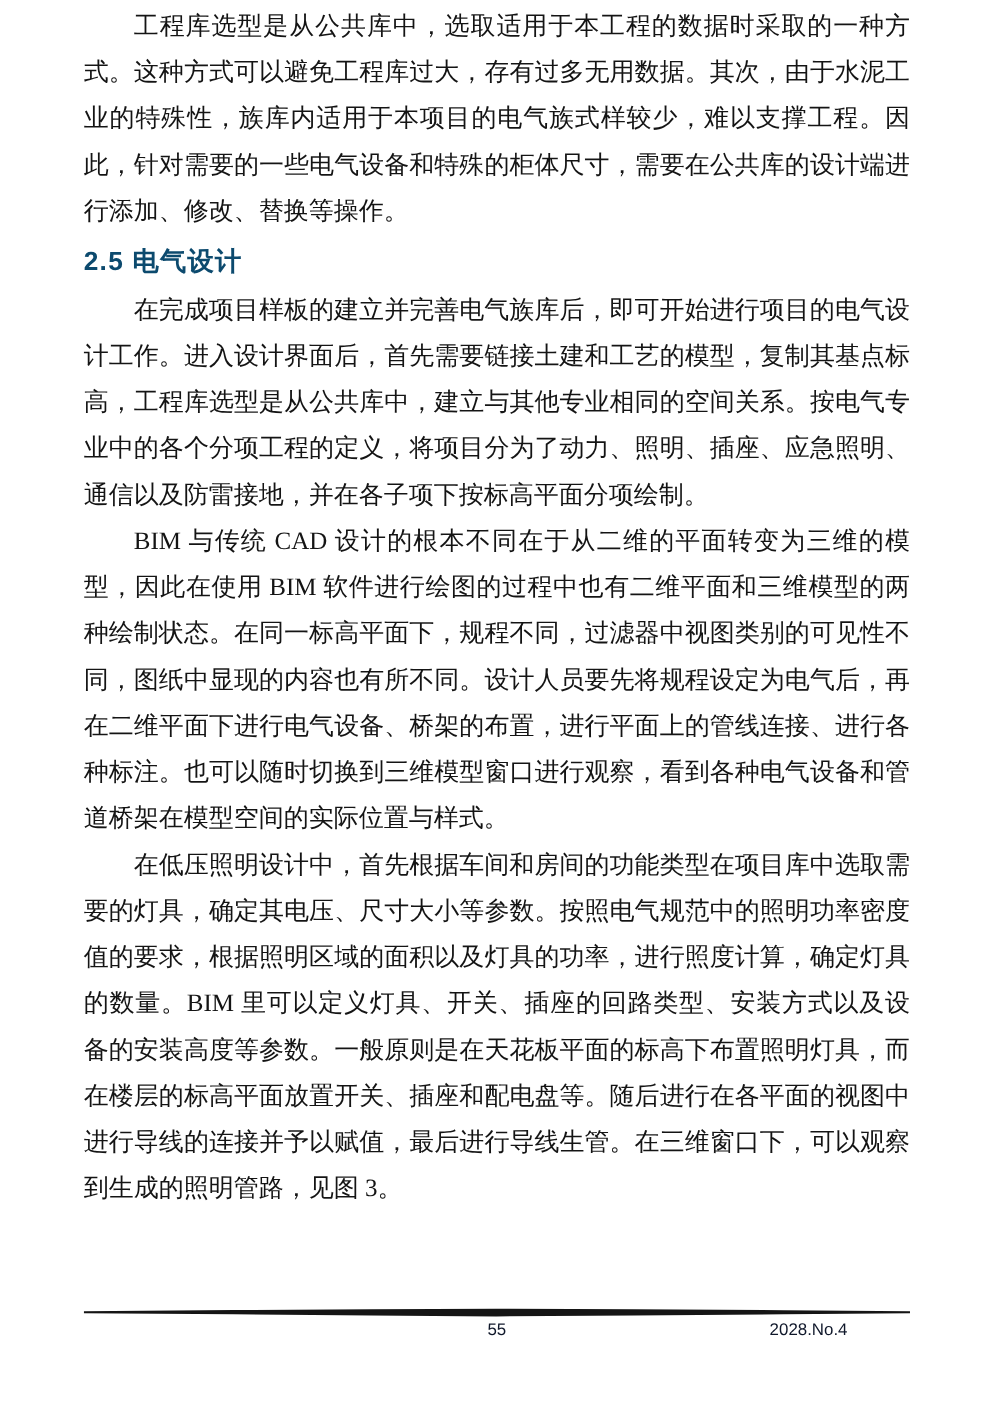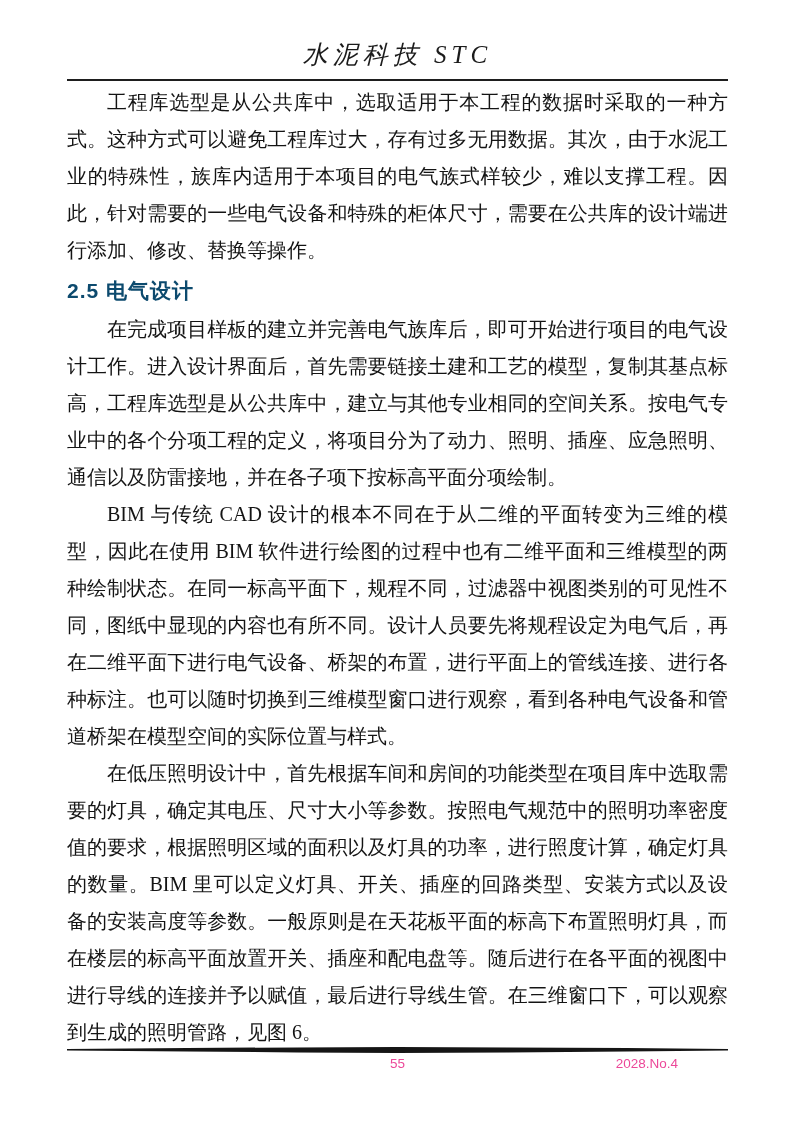--- a/index.html
+++ b/index.html
@@ -71,55 +71,51 @@
   .footer-rule-svg {
     display: block;
     width: 661px;
     height: 8px;
   }
   .footer-row {
     position: relative;
     height: 20px;
     font-family: "Liberation Sans", "DejaVu Sans", sans-serif;
     font-size: 13.5px;
-    color: #ec4899;
+    color: #0f172a;
   }
   .page-number {
     position: absolute;
     left: 50%;
     top: 2px;
     transform: translateX(-50%);
   }
   .issue-label {
     position: absolute;
     right: 50px;
     top: 2px;
   }
 </style>
 </head>
 <body>
 
 <div class="page">
   <div class="content">
 
-    <div class="header-area">
-      <div class="journal-title">水泥科技 STC</div>
-      <div class="header-rule"></div>
-    </div>
 
     <div class="body-text">
       <p>工程库选型是从公共库中，选取适用于本工程的数据时采取的一种方式。这种方式可以避免工程库过大，存有过多无用数据。其次，由于水泥工业的特殊性，族库内适用于本项目的电气族式样较少，难以支撑工程。因此，针对需要的一些电气设备和特殊的柜体尺寸，需要在公共库的设计端进行添加、修改、替换等操作。</p>
 
       <h2 class="section-heading">2.5 电气设计</h2>
 
       <p>在完成项目样板的建立并完善电气族库后，即可开始进行项目的电气设计工作。进入设计界面后，首先需要链接土建和工艺的模型，复制其基点标高，工程库选型是从公共库中，建立与其他专业相同的空间关系。按电气专业中的各个分项工程的定义，将项目分为了动力、照明、插座、应急照明、通信以及防雷接地，并在各子项下按标高平面分项绘制。</p>
 
       <p>BIM 与传统 CAD 设计的根本不同在于从二维的平面转变为三维的模型，因此在使用 BIM 软件进行绘图的过程中也有二维平面和三维模型的两种绘制状态。在同一标高平面下，规程不同，过滤器中视图类别的可见性不同，图纸中显现的内容也有所不同。设计人员要先将规程设定为电气后，再在二维平面下进行电气设备、桥架的布置，进行平面上的管线连接、进行各种标注。也可以随时切换到三维模型窗口进行观察，看到各种电气设备和管道桥架在模型空间的实际位置与样式。</p>
 
-      <p>在低压照明设计中，首先根据车间和房间的功能类型在项目库中选取需要的灯具，确定其电压、尺寸大小等参数。按照电气规范中的照明功率密度值的要求，根据照明区域的面积以及灯具的功率，进行照度计算，确定灯具的数量。BIM 里可以定义灯具、开关、插座的回路类型、安装方式以及设备的安装高度等参数。一般原则是在天花板平面的标高下布置照明灯具，而在楼层的标高平面放置开关、插座和配电盘等。随后进行在各平面的视图中进行导线的连接并予以赋值，最后进行导线生管。在三维窗口下，可以观察到生成的照明管路，见图 6。</p>
+      <p>在低压照明设计中，首先根据车间和房间的功能类型在项目库中选取需要的灯具，确定其电压、尺寸大小等参数。按照电气规范中的照明功率密度值的要求，根据照明区域的面积以及灯具的功率，进行照度计算，确定灯具的数量。BIM 里可以定义灯具、开关、插座的回路类型、安装方式以及设备的安装高度等参数。一般原则是在天花板平面的标高下布置照明灯具，而在楼层的标高平面放置开关、插座和配电盘等。随后进行在各平面的视图中进行导线的连接并予以赋值，最后进行导线生管。在三维窗口下，可以观察到生成的照明管路，见图 3。</p>
     </div>
 
   </div>
 
   <div class="footer">
     <svg class="footer-rule-svg" viewBox="0 0 661 8" preserveAspectRatio="none" aria-hidden="true">
       <polygon fill="#151515" points="0,2.9 120,2.0 230,1.4 330,0.9 440,1.4 560,2.1 661,2.9 661,4.5 560,5.4 440,6.4 330,7.1 230,6.4 120,5.4 0,4.5"></polygon>
     </svg>
     <div class="footer-row">
       <span class="page-number">55</span>

